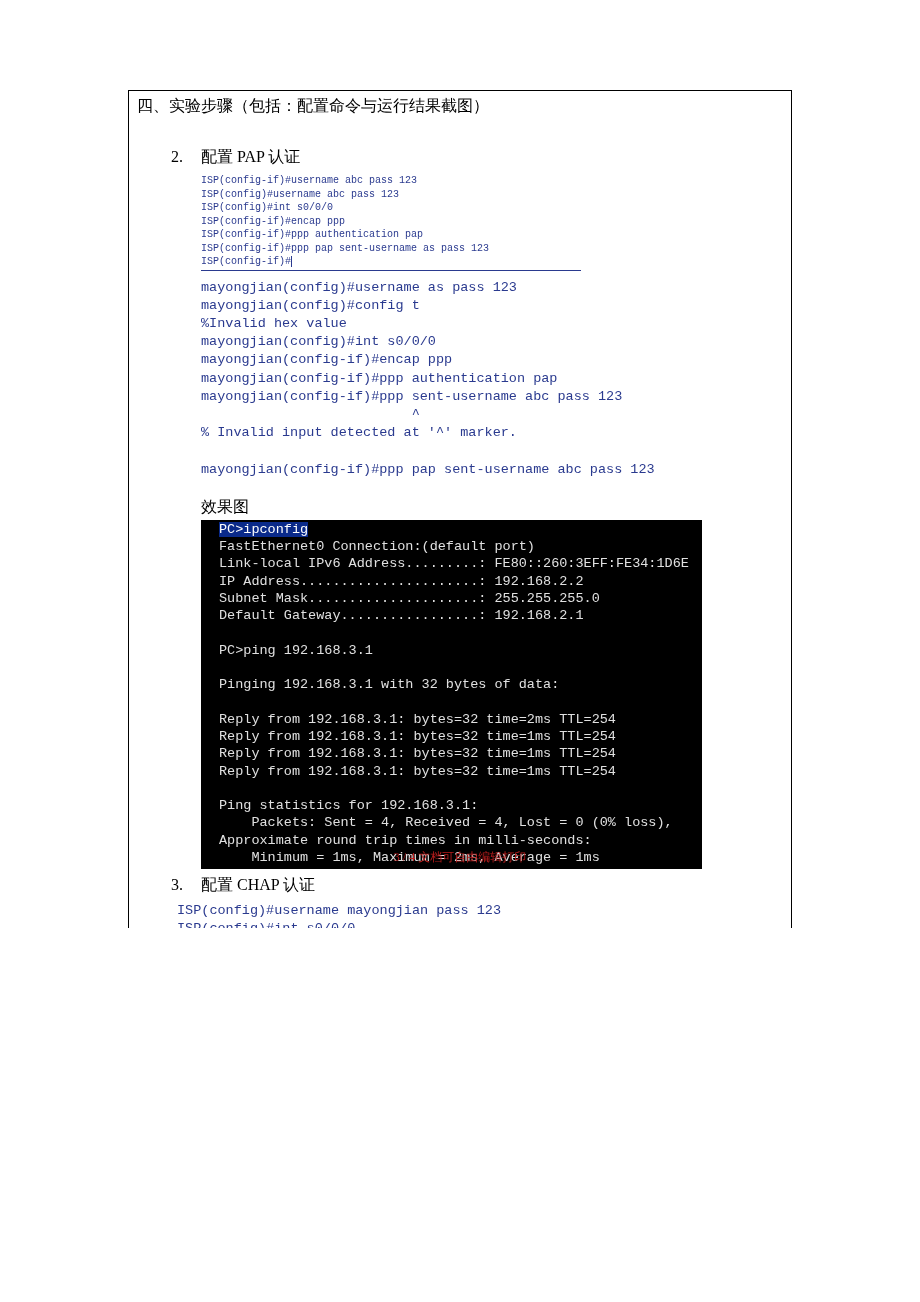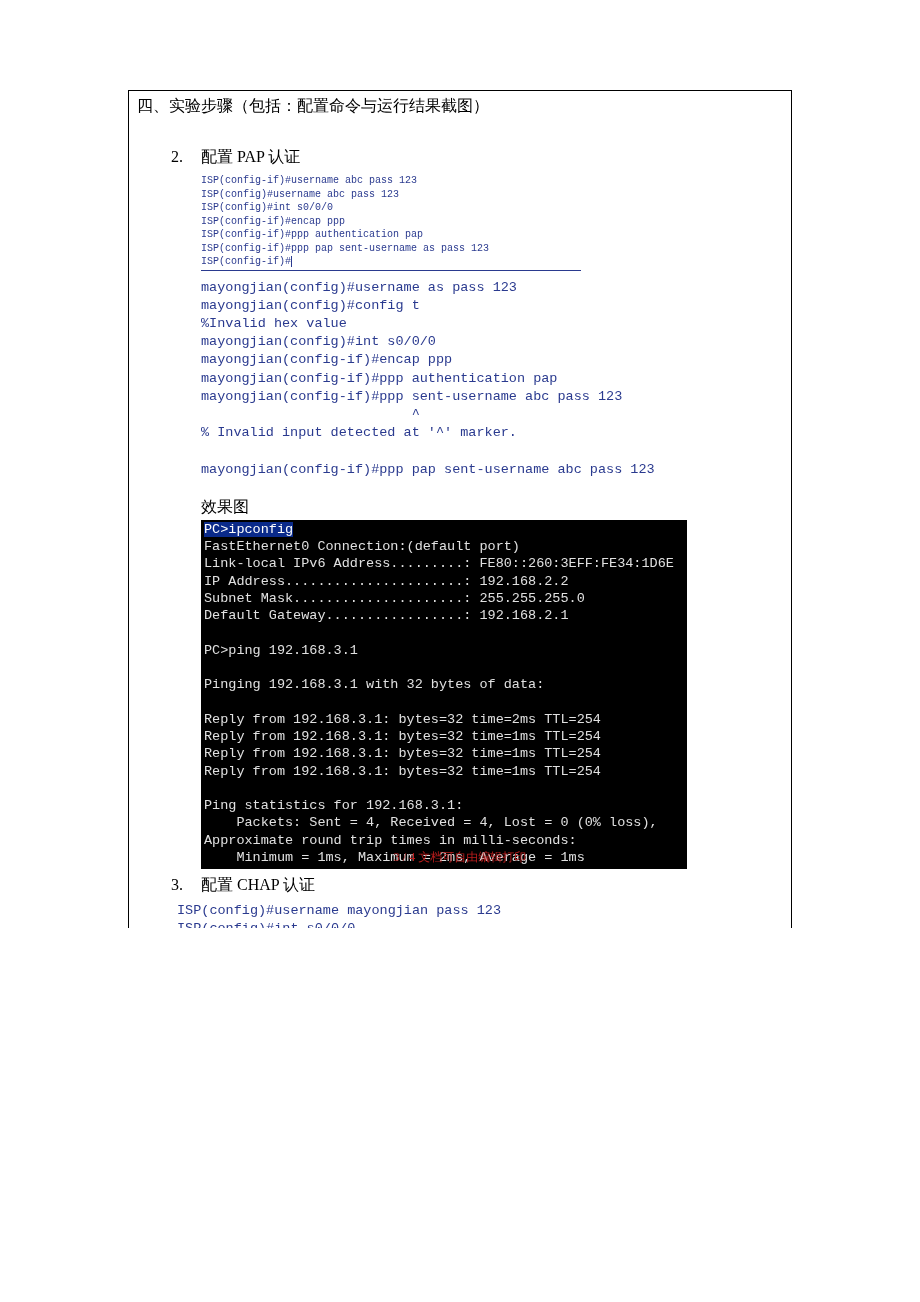--- a/index.html
+++ b/index.html
@@ -70,21 +70,21 @@
     width: fit-content;
     min-width: 330px;
     white-space: pre;
   }
   .terminal {
     background: #000;
     color: #e0e0e0;
     font-family: "Courier New", monospace;
     font-size: 13.5px;
     margin-left: 64px;
-    padding: 1px 3px 3px 3px;
+    padding: 1px 3px 3px 18px;
     line-height: 1.28;
     width: 480px;
     white-space: pre;
     margin-bottom: 6px;
   }
   .term-first {
     background: #0a2a8a; color: #fff; display: inline;
   }
   .footer {
     position: absolute;

